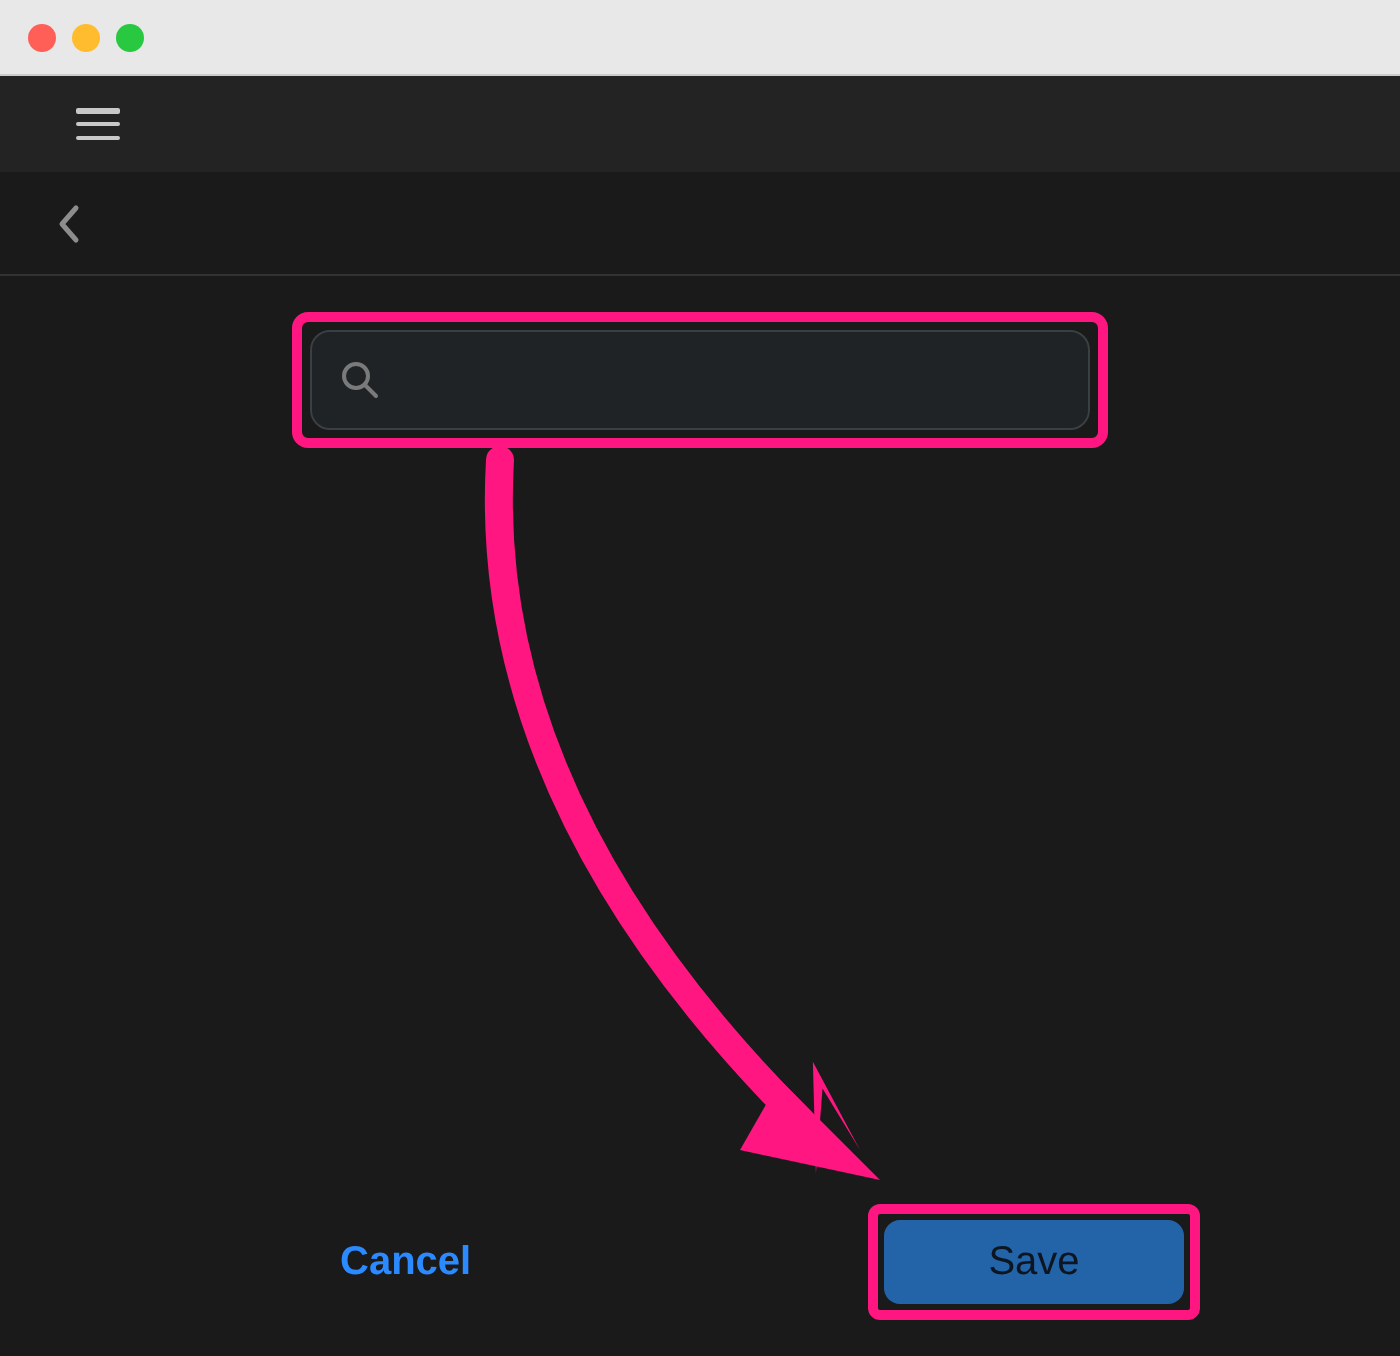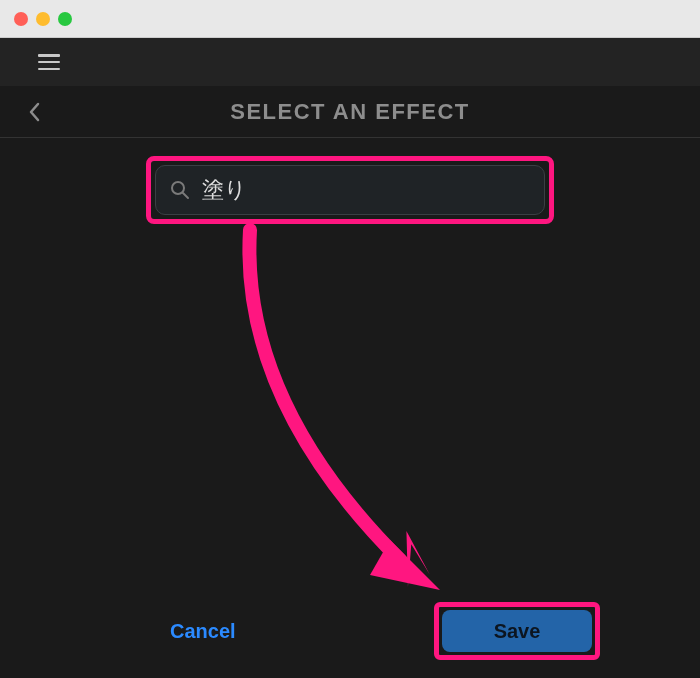--- a/index.html
+++ b/index.html
@@ -132,21 +132,21 @@
     }
     .save-highlight {
       border: 5px solid #ff1680;
       border-radius: 6px;
       padding: 3px;
     }
     .save-btn {
       background: #2364a8;
       color: #0c1520;
       font-size: 20px;
-      font-weight: 700;
+      font-weight: 400;
       border: none;
       border-radius: 8px;
       width: 150px;
       height: 42px;
       cursor: pointer;
     }
 
     .annotation-arrow {
       position: absolute;
       top: 220px;
@@ -170,31 +170,29 @@
     <span></span>
       <span></span>
       <span></span>
   </div>
 </div>
 
 <div class="header">
   <svg class="back-chevron" viewBox="0 0 12 20">
     <path d="M10 2 L3 10 L10 18" stroke="#8d8d8d" stroke-width="2.5" fill="none" stroke-linecap="round" stroke-linejoin="round"></path>
   </svg>
-  <div class="header-title">SELECT AN EFFECT</div>
 </div>
 
 <div class="content">
   <div class="search-highlight">
     <div class="search-box">
       <svg class="search-icon" viewBox="0 0 20 20">
         <circle cx="8" cy="8" r="6" stroke="#7a7a7a" stroke-width="2" fill="none"></circle>
         <line x1="13" y1="13" x2="18" y2="18" stroke="#7a7a7a" stroke-width="2" stroke-linecap="round"></line>
       </svg>
-      <input class="search-input" type="text" placeholder="" value="塗り" style="">
     </div>
   </div>
 </div>
 
 <svg class="annotation-arrow" viewBox="0 0 300 380">
   <defs>
     <marker id="arrowhead" markerWidth="1" markerHeight="1" refX="0" refY="0" orient="auto">
     </marker>
   </defs>
   <path d="M 50 10 Q 40 180 200 340" stroke="#ff1680" stroke-width="14" fill="none" stroke-linecap="round"></path>

